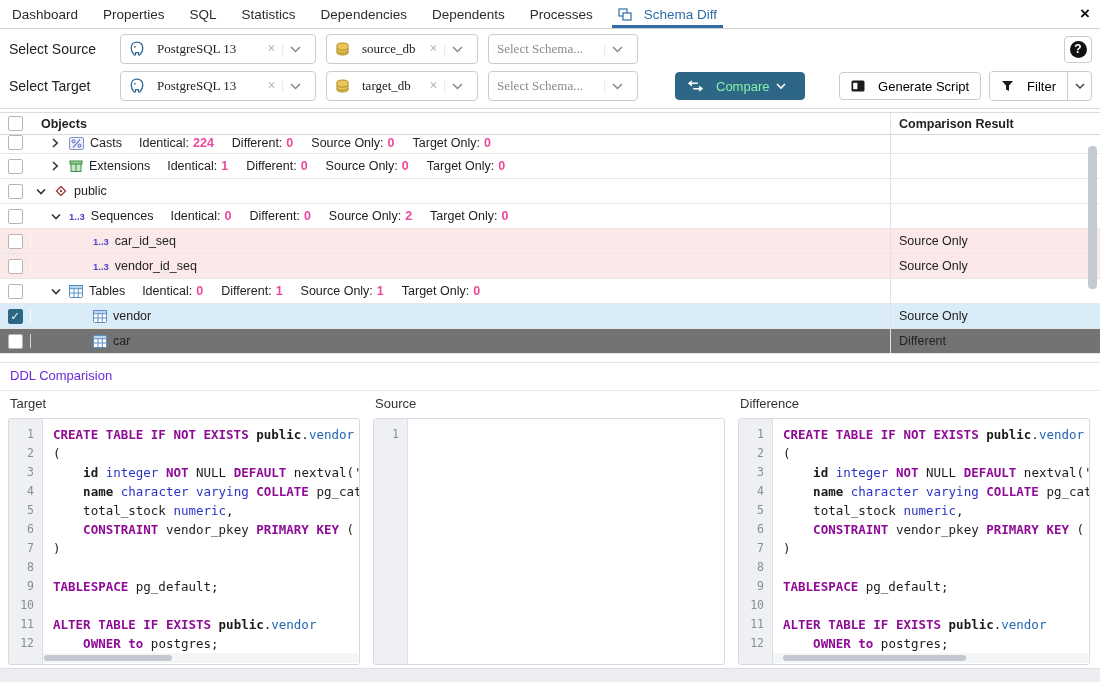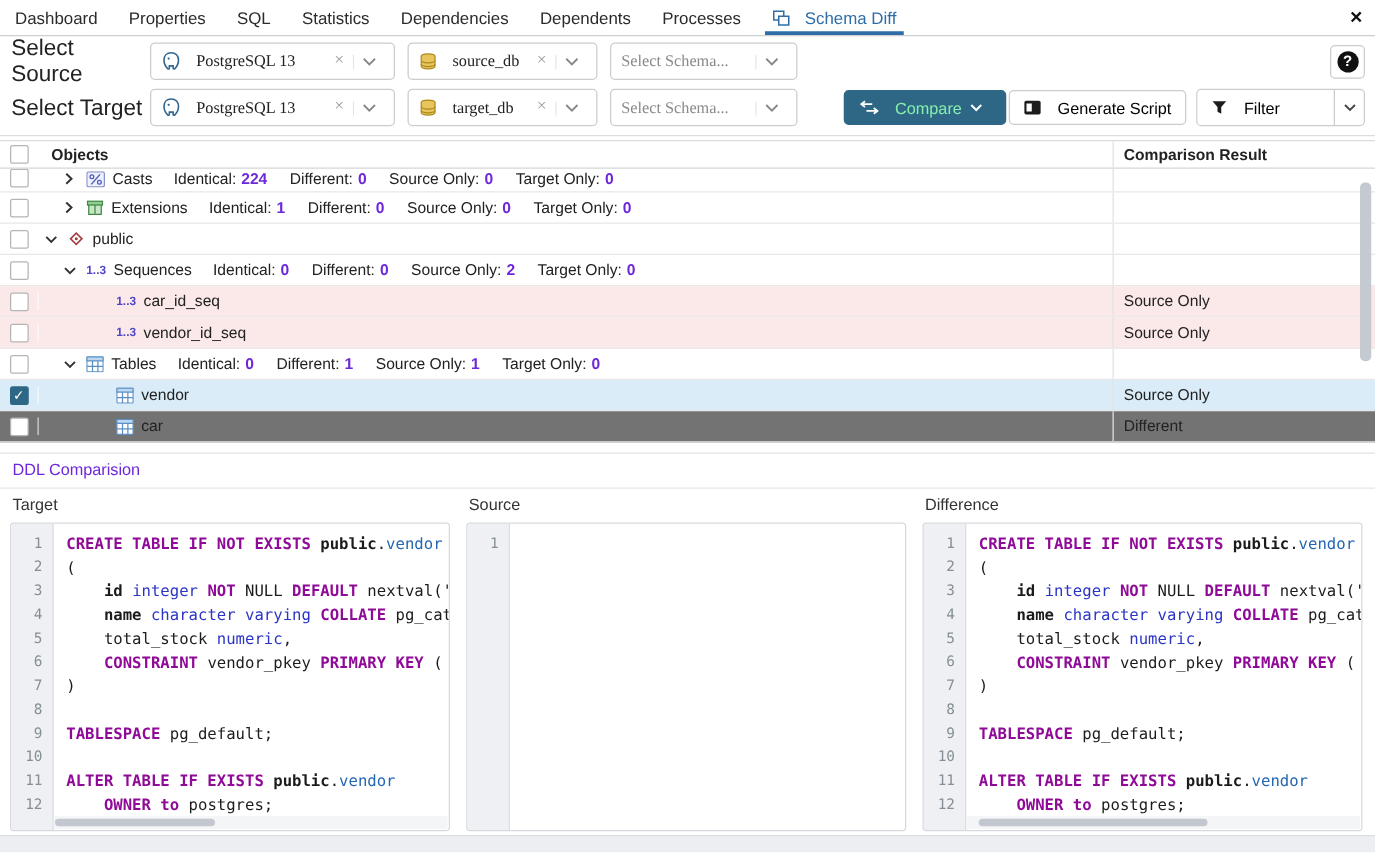--- a/index.html
+++ b/index.html
@@ -16,35 +16,35 @@
     position:relative; cursor:pointer; white-space:nowrap; }
   .tab.active { color:#2e6da8; }
   .tab.active::after { content:""; position:absolute; left:-6px; right:-6px; bottom:0;
     height:3px; background:#2e6da8; }
   .close-btn { position:absolute; right:10px; top:4px; font-size:17px; font-weight:bold;
     color:#111; cursor:pointer; line-height:20px; }
   
   .select-row { position:absolute; left:0; right:0; height:32px; display:flex; align-items:center; }
   .row-source { top:33px; }
   .row-target { top:70px; }
-  .row-label { width:120px; padding-left:9px; font-size:18px; color:#222; flex:0 0 120px; }
+  .row-label { width:120px; padding-left:9px; font-size:14px; color:#222; flex:0 0 120px; }
   .combo { height:30px; border:1px solid #ccc; border-radius:4px; background:#fff;
     display:flex; align-items:center; padding:0 8px; gap:6px; font-size:13px; margin-right:10px;font-family:Liberation Serif, serif; }
   .combo-server { width:196px; }
   .combo-db { width:152px; }
   .combo-schema { width:150px; color:#8a8a8a; }
   .combo .val { flex:1; white-space:nowrap; overflow:hidden; color:#222; }
   .combo-schema .val { color:#8a8a8a; }
   .combo .clear { color:#9a9a9a; font-size:14px; cursor:pointer; }
   .combo .sep { color:#ddd; }
   .btn { height:28px; border:1px solid #ccc; border-radius:4px; background:#fff;
     display:flex; align-items:center; gap:7px; padding:0 11px; font-size:13px; cursor:pointer; }
   .btn-compare { background:#2e6786; border-color:#2e6786; color:#86efac; margin-left:27px; padding:0 12px; }
   .btn-generate { margin-left:auto; }
-  .split { display:flex; margin-left:8px; margin-right:8px; border:1px solid #ccc; border-radius:4px; overflow:hidden;gap:32px; }
+  .split { display:flex; margin-left:8px; margin-right:8px; border:1px solid #ccc; border-radius:4px; overflow:hidden; }
   .split .btn { border:none; border-radius:0; }
   .split .chev-seg { width:24px; display:flex; align-items:center; justify-content:center;
     border-left:1px solid #ccc; cursor:pointer; }
   .help-btn { width:28px; height:27px; border:1px solid #ccc; border-radius:4px; background:#fff;
     margin-left:auto; margin-right:8px; display:flex; align-items:center; justify-content:center; cursor:pointer; }
   .help-circle { width:17px; height:17px; border-radius:50%; background:#111; color:#fff;
     font-size:12px; font-weight:bold; display:flex; align-items:center; justify-content:center; }
   .rule { position:absolute; left:0; right:0; height:0; border-top:1px solid #ddd; }
   
   .tree { position:absolute; top:112px; left:0; width:1100px; border-top:1px solid #dcdcdc; font-size:12.5px; }
@@ -62,21 +62,21 @@
   .bg-selected { background:#d9ecf7; }
   .bg-different { background:#737373; }
   .cb { width:15px; height:15px; border:1px solid #b5b5b5; border-radius:2px; background:#fff;
     display:flex; align-items:center; justify-content:center; font-size:11px; color:transparent; cursor:pointer; }
   .cb.checked { background:#2e6786; border-color:#2e6786; color:#fff; }
   .chev { width:10px; display:inline-flex; margin-right:8px; }
   .nicon { display:inline-flex; margin-right:6px; align-items:center; }
   .seqicon { font-size:9.5px; font-weight:bold; color:#5044c8; letter-spacing:0; margin-right:6px; }
   .nlabel { color:#222; white-space:nowrap; }
   .cnts { display:flex; margin-left:17px; gap:18px; white-space:nowrap; }
-  .cnt b { margin-left:4px; color:#6d28d9; }
+  .cnt b { margin-left:4px; color:#ec4899; }
   .ind-1 { padding-left:5px; } .ind-2 { padding-left:20px; } .ind-3 { padding-left:44px; }
   .vscroll-thumb { position:absolute; right:3px; width:9px; border-radius:4px; background:#c5cad1; }
   
   .ddl-top-rule { top:362px; border-top-color:#e4e4e4; }
   .ddl-title { position:absolute; top:368px; left:10px; font-size:13px; color:#6d28d9; }
   .ddl-title-rule { top:390px; border-top-color:#e6e6e6; }
   .panel-heads { position:absolute; top:396px; left:8px; display:flex; gap:13px; }
   .panel-heads .ph { width:352px; font-size:13px; color:#333; padding-left:2px; }
   .panels { position:absolute; top:418px; left:8px; display:flex; gap:13px; }
   .editor { width:352px; height:247px; border:1px solid #d6d9de; border-radius:3px;

